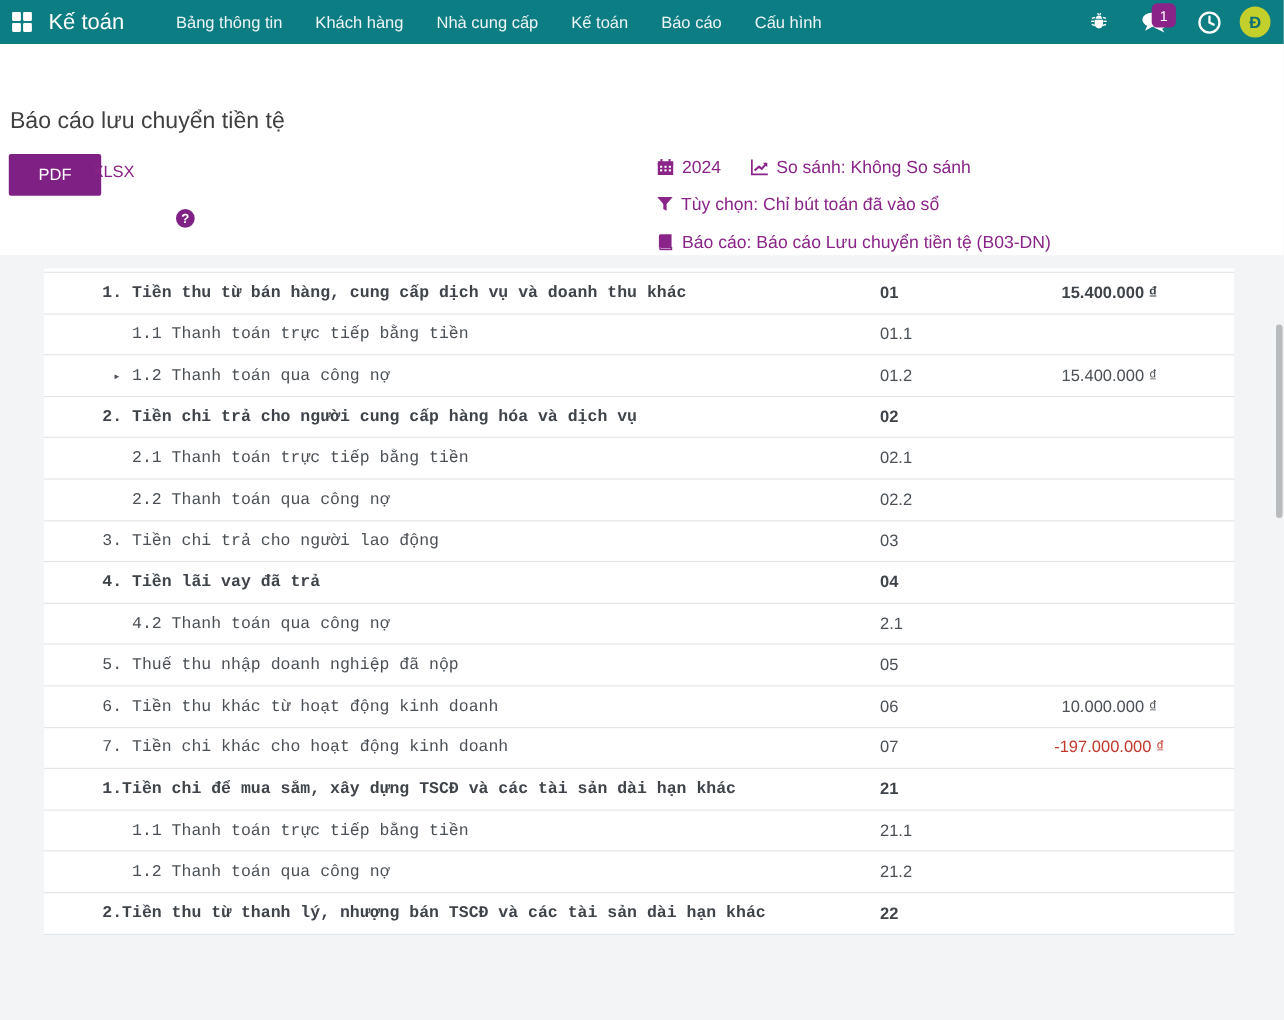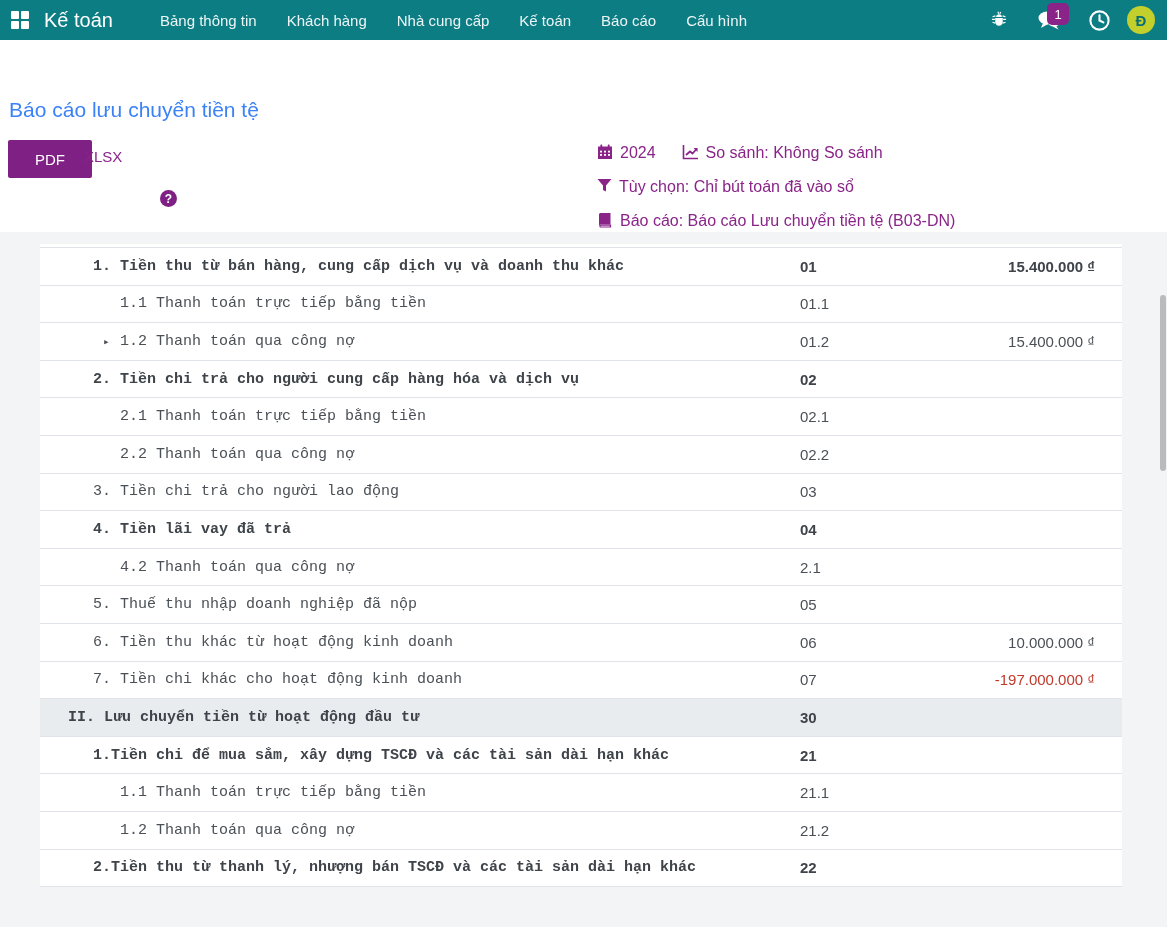--- a/index.html
+++ b/index.html
@@ -24,21 +24,21 @@
     background:#8a2489; color:#fff; font-size:13px; border-radius:5px;
     display:flex; align-items:center; justify-content:center; padding:0 6px; }
   .avatar { width:28px; height:28px; border-radius:50%; background:#c3cf2a;
     color:#0a6e74; font-weight:bold; font-size:15px; display:flex;
     align-items:center; justify-content:center; margin:0 12px 0 6px; cursor:pointer; }
 
   
   .header { position:absolute; left:0; top:40px; width:1167px; height:192px;
     background:#ffffff; }
   .page-title { position:absolute; left:9px; top:58px; font-size:21px;
-    color:#3b82f6;text-align:right; }
+    color:#404040;text-align:right; }
   .btn-pdf { position:absolute; left:8px; top:100px; width:84px; height:38px;
     background:#7f2184; color:#fff; border:none; font-size:15px;
     font-family:inherit; cursor:pointer; border-radius:2px; }
   .btn-xlsx { position:absolute; left:84px; top:108px; background:none; border:none;
     color:#8a2489; font-size:15px; font-family:inherit; cursor:pointer; }
   .help-icon { position:absolute; left:160px; top:150px; width:17px; height:17px;
     border-radius:50%; background:#7f2184; color:#fff; font-size:12px;
     font-weight:bold; display:flex; align-items:center; justify-content:center;
     cursor:pointer; }
   .filters { position:absolute; left:597px; top:104px; color:#8a2489; font-size:16px; }
@@ -56,21 +56,21 @@
   .t-row.bold { font-weight:bold; color:#3e444a; }
   .t-row.section { background:#e9ecef; }
   .cell-name { flex:1; overflow:hidden; white-space:nowrap;font-family:Liberation Mono, monospace; }
   .lvl0 .cell-name { padding-left:28px; }
   .lvl1 .cell-name { padding-left:53px; }
   .lvl2 .cell-name { padding-left:80px; }
   .lvl2.has-caret .cell-name { padding-left:63px; }
   .caret { display:inline-block; width:17px; font-size:11px; color:#4a5056;
     cursor:pointer; }
   .cell-code { width:122px; flex:none; }
-  .cell-amount { width:200px; flex:none; text-align:right; padding-right:27px; }
+  .cell-amount { width:200px; flex:none; text-align:center; padding-right:27px; }
   .cell-amount.neg { color:#c0392b; }
 
   
   .scroll-track { position:absolute; right:1px; top:248px; width:7px; height:679px; }
   .scroll-thumb { position:absolute; right:0; top:47px; width:6px; height:176px;
     background:#b9bcbf; border-radius:3px; cursor:grab; }
 </style>
 </head>
 <body>
 
@@ -246,25 +246,20 @@
     <div class="cell-code">06</div>
     <div class="cell-amount">10.000.000 ₫</div>
   </div>
 
   <div class="t-row lvl1">
     <div class="cell-name">7. Tiền chi khác cho hoạt động kinh doanh</div>
     <div class="cell-code">07</div>
     <div class="cell-amount neg">-197.000.000 ₫</div>
   </div>
 
-  <div class="t-row lvl0 bold section">
-    <div class="cell-name">II. Lưu chuyển tiền từ hoạt động đầu tư</div>
-    <div class="cell-code">30</div>
-    <div class="cell-amount"></div>
-  </div>
 
   <div class="t-row lvl1 bold">
     <div class="cell-name">1.Tiền chi để mua sắm, xây dựng TSCĐ và các tài sản dài hạn khác</div>
     <div class="cell-code">21</div>
     <div class="cell-amount"></div>
   </div>
 
   <div class="t-row lvl2">
     <div class="cell-name">1.1 Thanh toán trực tiếp bằng tiền</div>
     <div class="cell-code">21.1</div>

